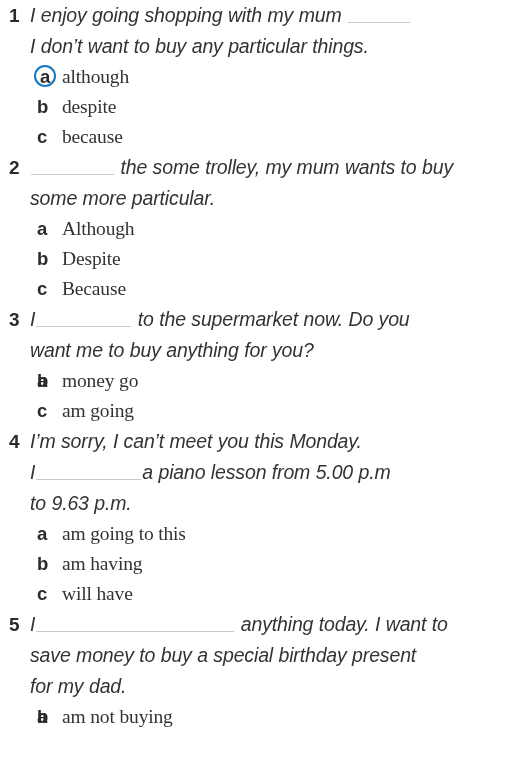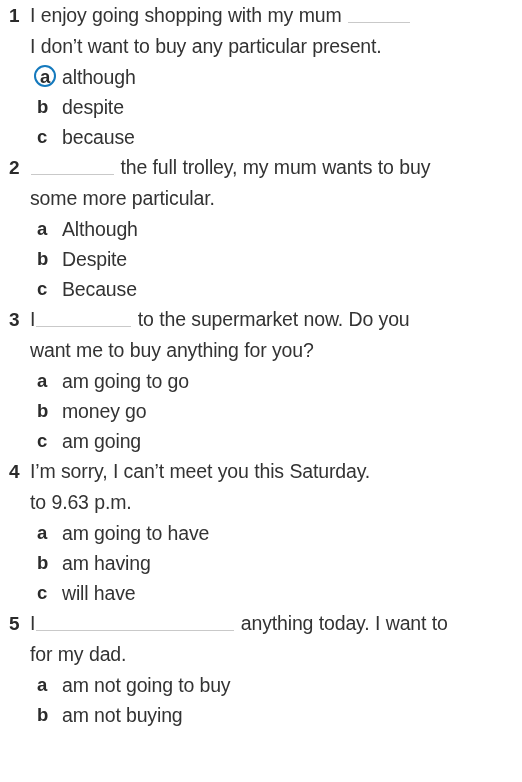--- a/index.html
+++ b/index.html
@@ -48,20 +48,21 @@
     width: 18px;
     text-align: left;
     font-weight: bold;
     font-size: 19px;
     line-height: 31px;
     color: #2b2b2b;
   }
 
   .stem-text {
     display: block;
+    font-style: italic;
   }
 
   
   .blank {
     display: inline-block;
     vertical-align: baseline;
     border-bottom: 1.4px solid #c9c9c9;
     height: 0.92em;
     margin: 0 1px -1px 1px;
   }
@@ -100,54 +101,55 @@
     border: 2px solid #1479bd;
     border-radius: 50%;
     height: 22px;
     line-height: 19px;
     top: 3px;
     box-sizing: border-box;
   }
 
   .opt-text {
     display: block;
+    font-family: Liberation Serif, serif;
   }
 </style>
 </head>
 <body>
 
 <div class="sheet">
   <div id="questions-root">
       <div class="question">
         <div class="stem">
           <span class="q-num">1</span>
           <span class="stem-text"><span>I enjoy going shopping with my mum </span><span class="blank" style="width: 62px;"></span></span>
         </div>
         <div class="stem">
-          <span class="stem-text"><span>I don’t want to buy any particular present.</span></span>
+          <span class="stem-text"><span>I don’t want to buy any particular things.</span></span>
         </div>
         <ul class="options">
           <li class="option selected">
             <span class="opt-letter">a</span>
             <span class="opt-text">although</span>
           </li>
           <li class="option">
             <span class="opt-letter">b</span>
             <span class="opt-text">despite</span>
           </li>
           <li class="option">
             <span class="opt-letter">c</span>
             <span class="opt-text">because</span>
           </li>
         </ul>
       </div>
       <div class="question">
         <div class="stem">
           <span class="q-num">2</span>
-          <span class="stem-text"><span class="blank" style="width: 83px;"></span><span> the full trolley, my mum wants to buy</span></span>
+          <span class="stem-text"><span class="blank" style="width: 83px;"></span><span> the some trolley, my mum wants to buy</span></span>
         </div>
         <div class="stem">
           <span class="stem-text"><span>some more particular.</span></span>
         </div>
         <ul class="options">
           <li class="option">
             <span class="opt-letter">a</span>
             <span class="opt-text">Although</span>
           </li>
           <li class="option">
@@ -164,67 +166,71 @@
         <div class="stem">
           <span class="q-num">3</span>
           <span class="stem-text"><span>I</span><span class="blank" style="width: 95px;"></span><span> to the supermarket now. Do you</span></span>
         </div>
         <div class="stem">
           <span class="stem-text"><span>want me to buy anything for you?</span></span>
         </div>
         <ul class="options">
           <li class="option">
             <span class="opt-letter">a</span>
-            <span class="opt-text">am going to go</span>
           </li>
           <li class="option">
             <span class="opt-letter">b</span>
             <span class="opt-text">money go</span>
           </li>
           <li class="option">
             <span class="opt-letter">c</span>
             <span class="opt-text">am going</span>
           </li>
         </ul>
       </div>
       <div class="question">
         <div class="stem">
           <span class="q-num">4</span>
-          <span class="stem-text"><span>I’m sorry, I can’t meet you this Saturday.</span></span>
+          <span class="stem-text"><span>I’m sorry, I can’t meet you this Monday.</span></span>
+        </div>
+        <div class="stem">
+          <span class="stem-text"><span>I</span><span class="blank" style="width: 105px;"></span><span>a piano lesson from 5.00 p.m</span></span>
         </div>
         <div class="stem">
           <span class="stem-text"><span>to 9.63 p.m.</span></span>
         </div>
         <ul class="options">
           <li class="option">
             <span class="opt-letter">a</span>
-            <span class="opt-text">am going to have</span>
+            <span class="opt-text">am going to this</span>
           </li>
           <li class="option">
             <span class="opt-letter">b</span>
             <span class="opt-text">am having</span>
           </li>
           <li class="option">
             <span class="opt-letter">c</span>
             <span class="opt-text">will have</span>
           </li>
         </ul>
       </div>
       <div class="question">
         <div class="stem">
           <span class="q-num">5</span>
           <span class="stem-text"><span>I</span><span class="blank" style="width: 198px;"></span><span> anything today. I want to</span></span>
         </div>
         <div class="stem">
+          <span class="stem-text"><span>save money to buy a special birthday present</span></span>
+        </div>
+        <div class="stem">
           <span class="stem-text"><span>for my dad.</span></span>
         </div>
         <ul class="options">
           <li class="option">
             <span class="opt-letter">a</span>
-            <span class="opt-text">am not going to buy</span>
           </li>
           <li class="option">
             <span class="opt-letter">b</span>
             <span class="opt-text">am not buying</span>
           </li>
         </ul>
       </div>
     </div>
 </div>
 

